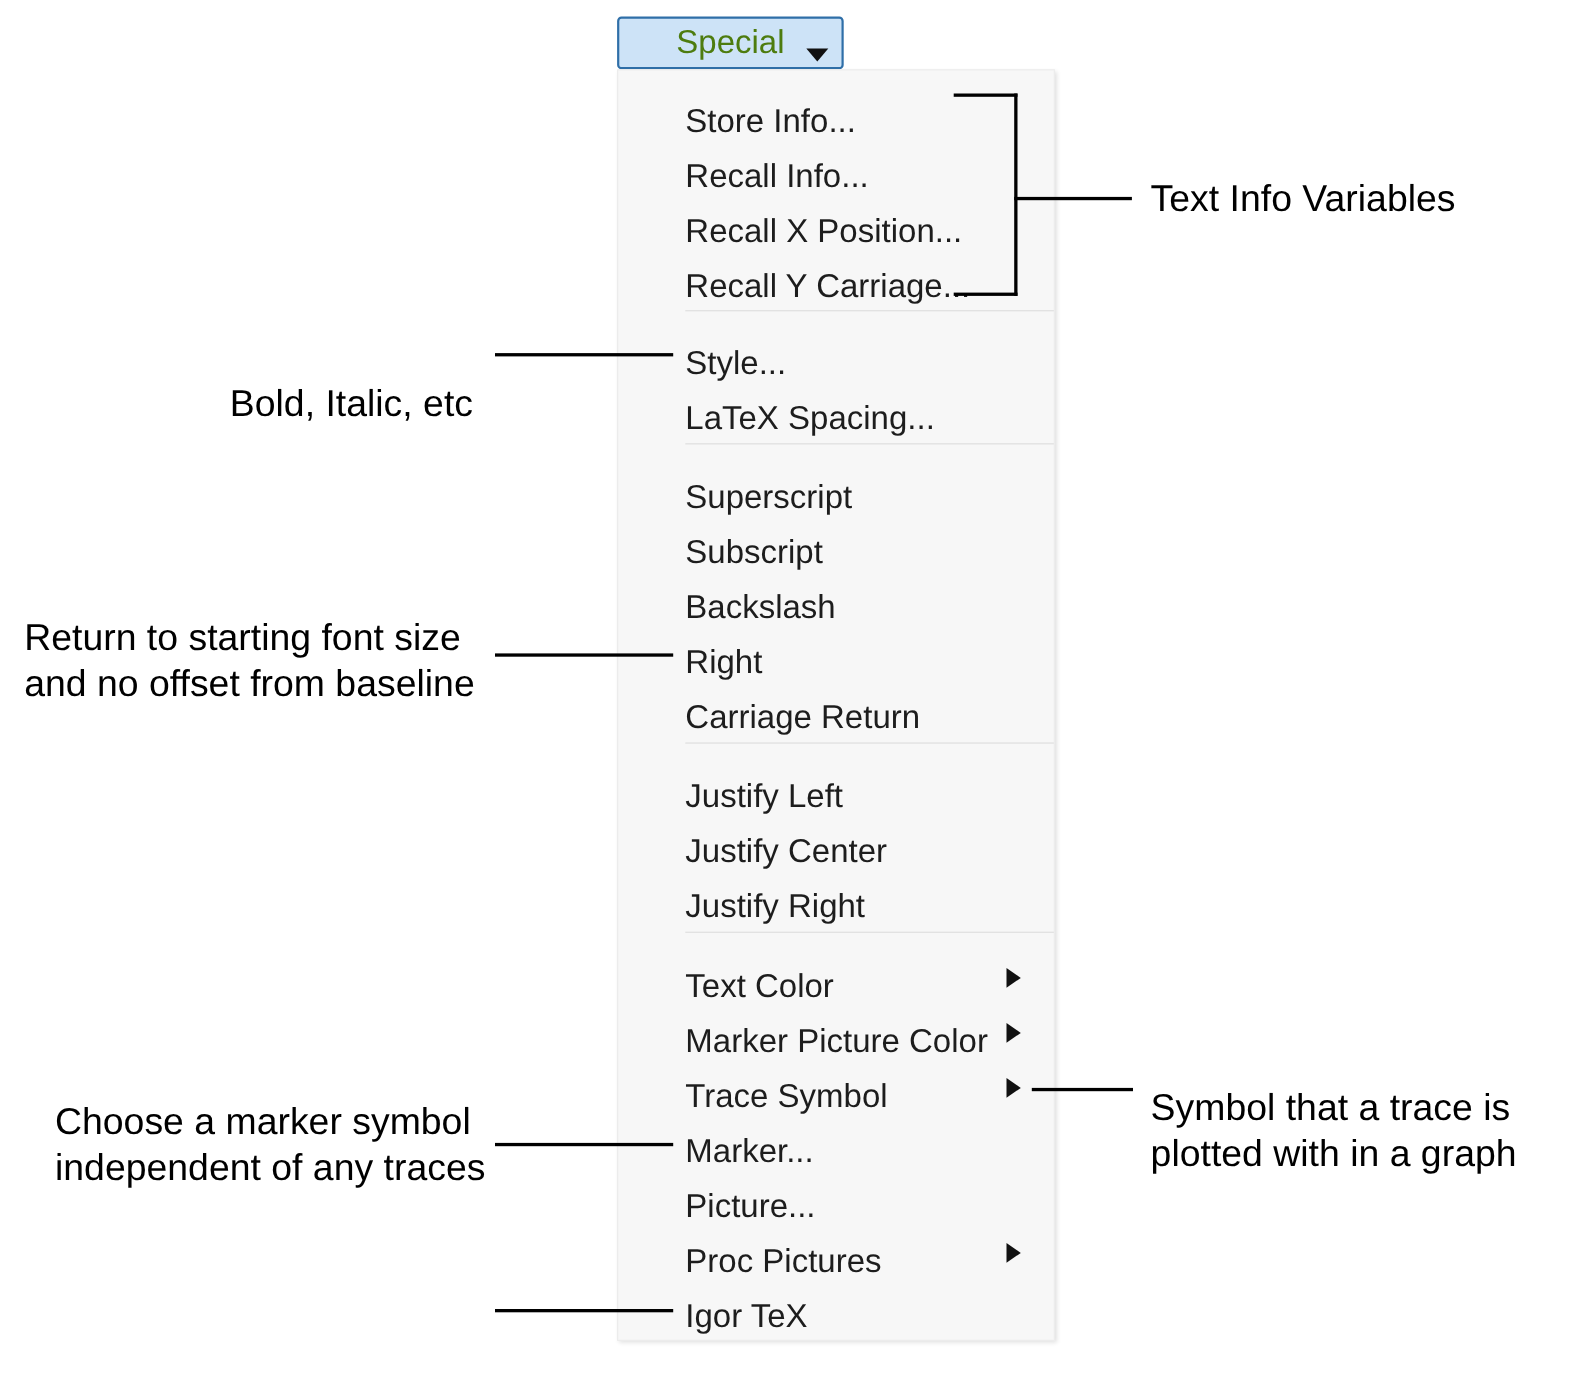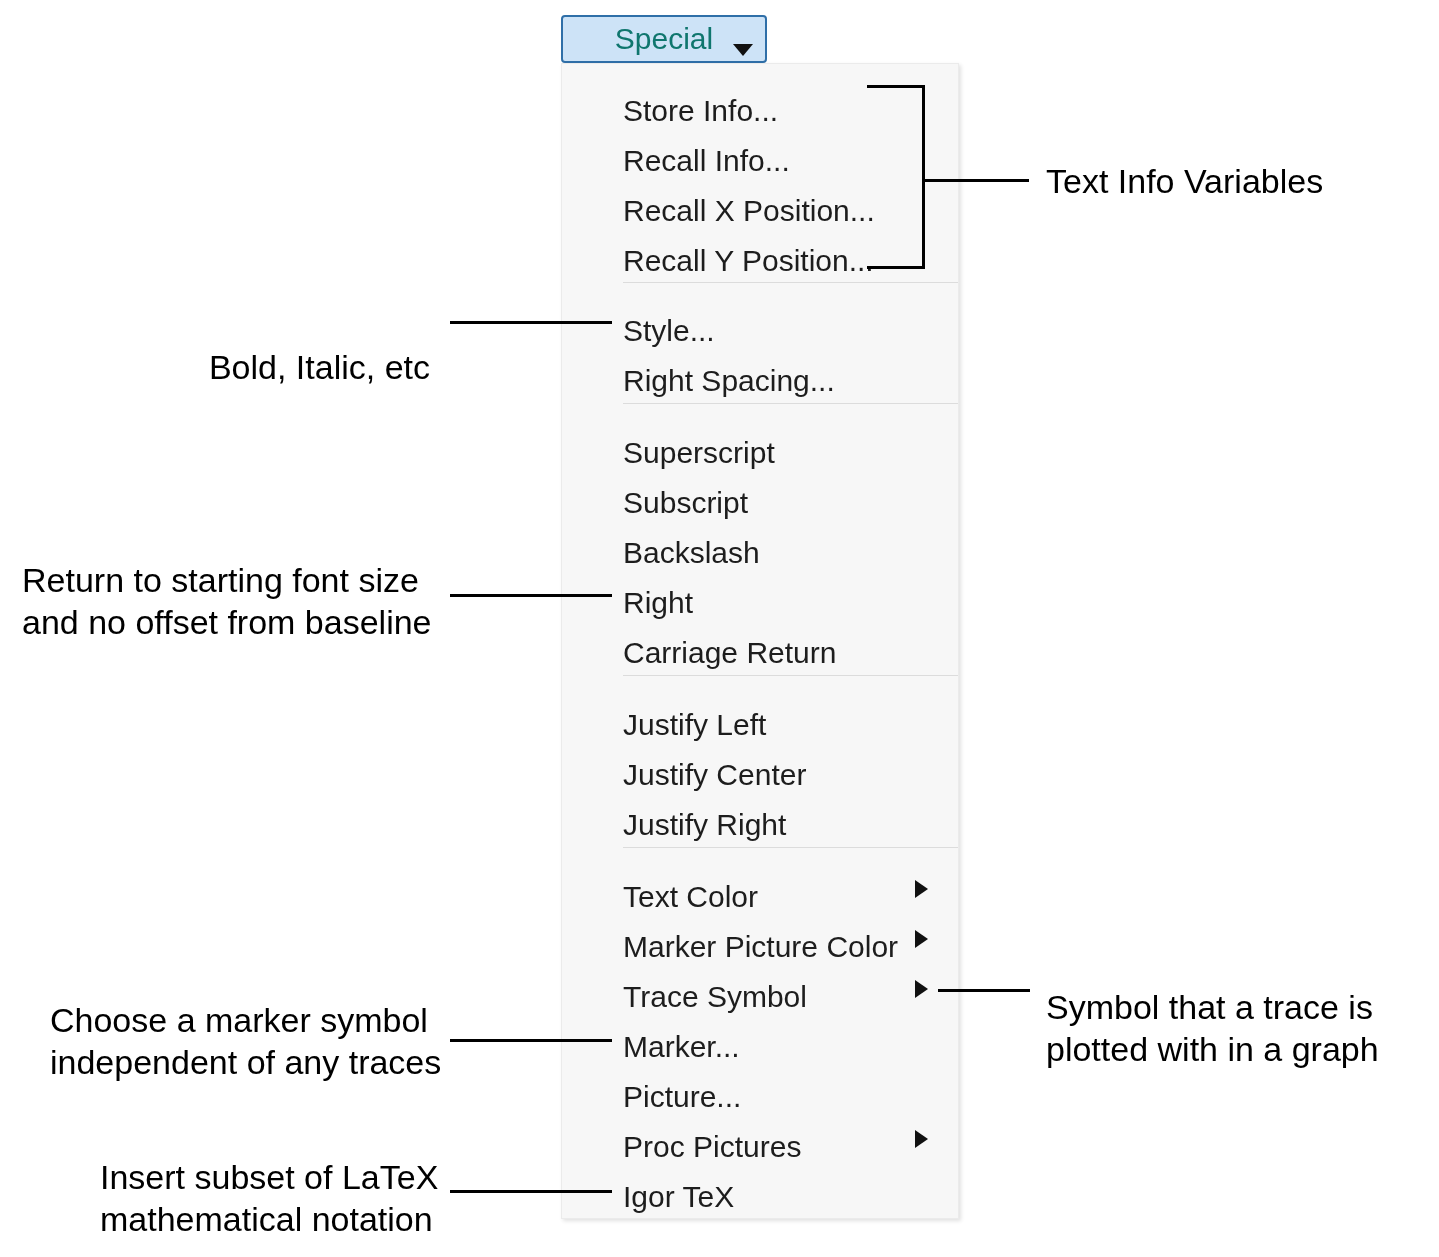--- a/index.html
+++ b/index.html
@@ -55,21 +55,21 @@
     height: 48px;
     box-sizing: border-box;
     background: #cde3f7;
     border: 2px solid #2f6fa8;
     border-radius: 4px;
     display: flex;
     align-items: center;
     justify-content: center;
     font-family: "Liberation Sans", sans-serif;
     font-size: 30px;
-    color: #0f766e;
+    color: #4d7c0f;
   }
   #special-button .btn-caret {
     position: absolute;
     right: 12px;
     bottom: 5px;
     width: 0; height: 0;
     border-left: 10px solid transparent;
     border-right: 10px solid transparent;
     border-top: 12px solid #111111;
   }
@@ -130,30 +130,30 @@
   <div class="menu-item" style="top:14px">
     <span class="label">Store Info...</span>
   </div>
   <div class="menu-item" style="top:64px">
     <span class="label">Recall Info...</span>
   </div>
   <div class="menu-item" style="top:114px">
     <span class="label">Recall X Position...</span>
   </div>
   <div class="menu-item" style="top:164px">
-    <span class="label">Recall Y Position...</span>
+    <span class="label">Recall Y Carriage...</span>
   </div>
 
   <div class="separator" style="top:218px"></div>
 
   <div class="menu-item" style="top:234px">
     <span class="label">Style...</span>
   </div>
   <div class="menu-item" style="top:284px">
-    <span class="label">Right Spacing...</span>
+    <span class="label">LaTeX Spacing...</span>
   </div>
 
   <div class="separator" style="top:339px"></div>
 
   <div class="menu-item" style="top:356px">
     <span class="label">Superscript</span>
   </div>
   <div class="menu-item" style="top:406px">
     <span class="label">Subscript</span>
   </div>
@@ -226,16 +226,14 @@
 
   <div class="leader" style="left:938px; top:989px; width:92px;"></div>
   <div class="anno-text left-al" style="left:1046px; top:950px; width:390px;margin-top:36px;">Symbol that a trace is
 plotted with in a graph</div>
 
   <div class="leader" style="left:450px; top:1039px; width:162px;"></div>
   <div class="anno-text left-al" style="left:50px; top:999px; width:390px;">Choose a marker symbol
 independent of any traces</div>
 
   <div class="leader" style="left:450px; top:1190px; width:162px;"></div>
-  <div class="anno-text left-al" style="left:100px; top:1156px; width:340px;">Insert subset of LaTeX
-mathematical notation</div>
 
 </div>
 
 </body></html>

